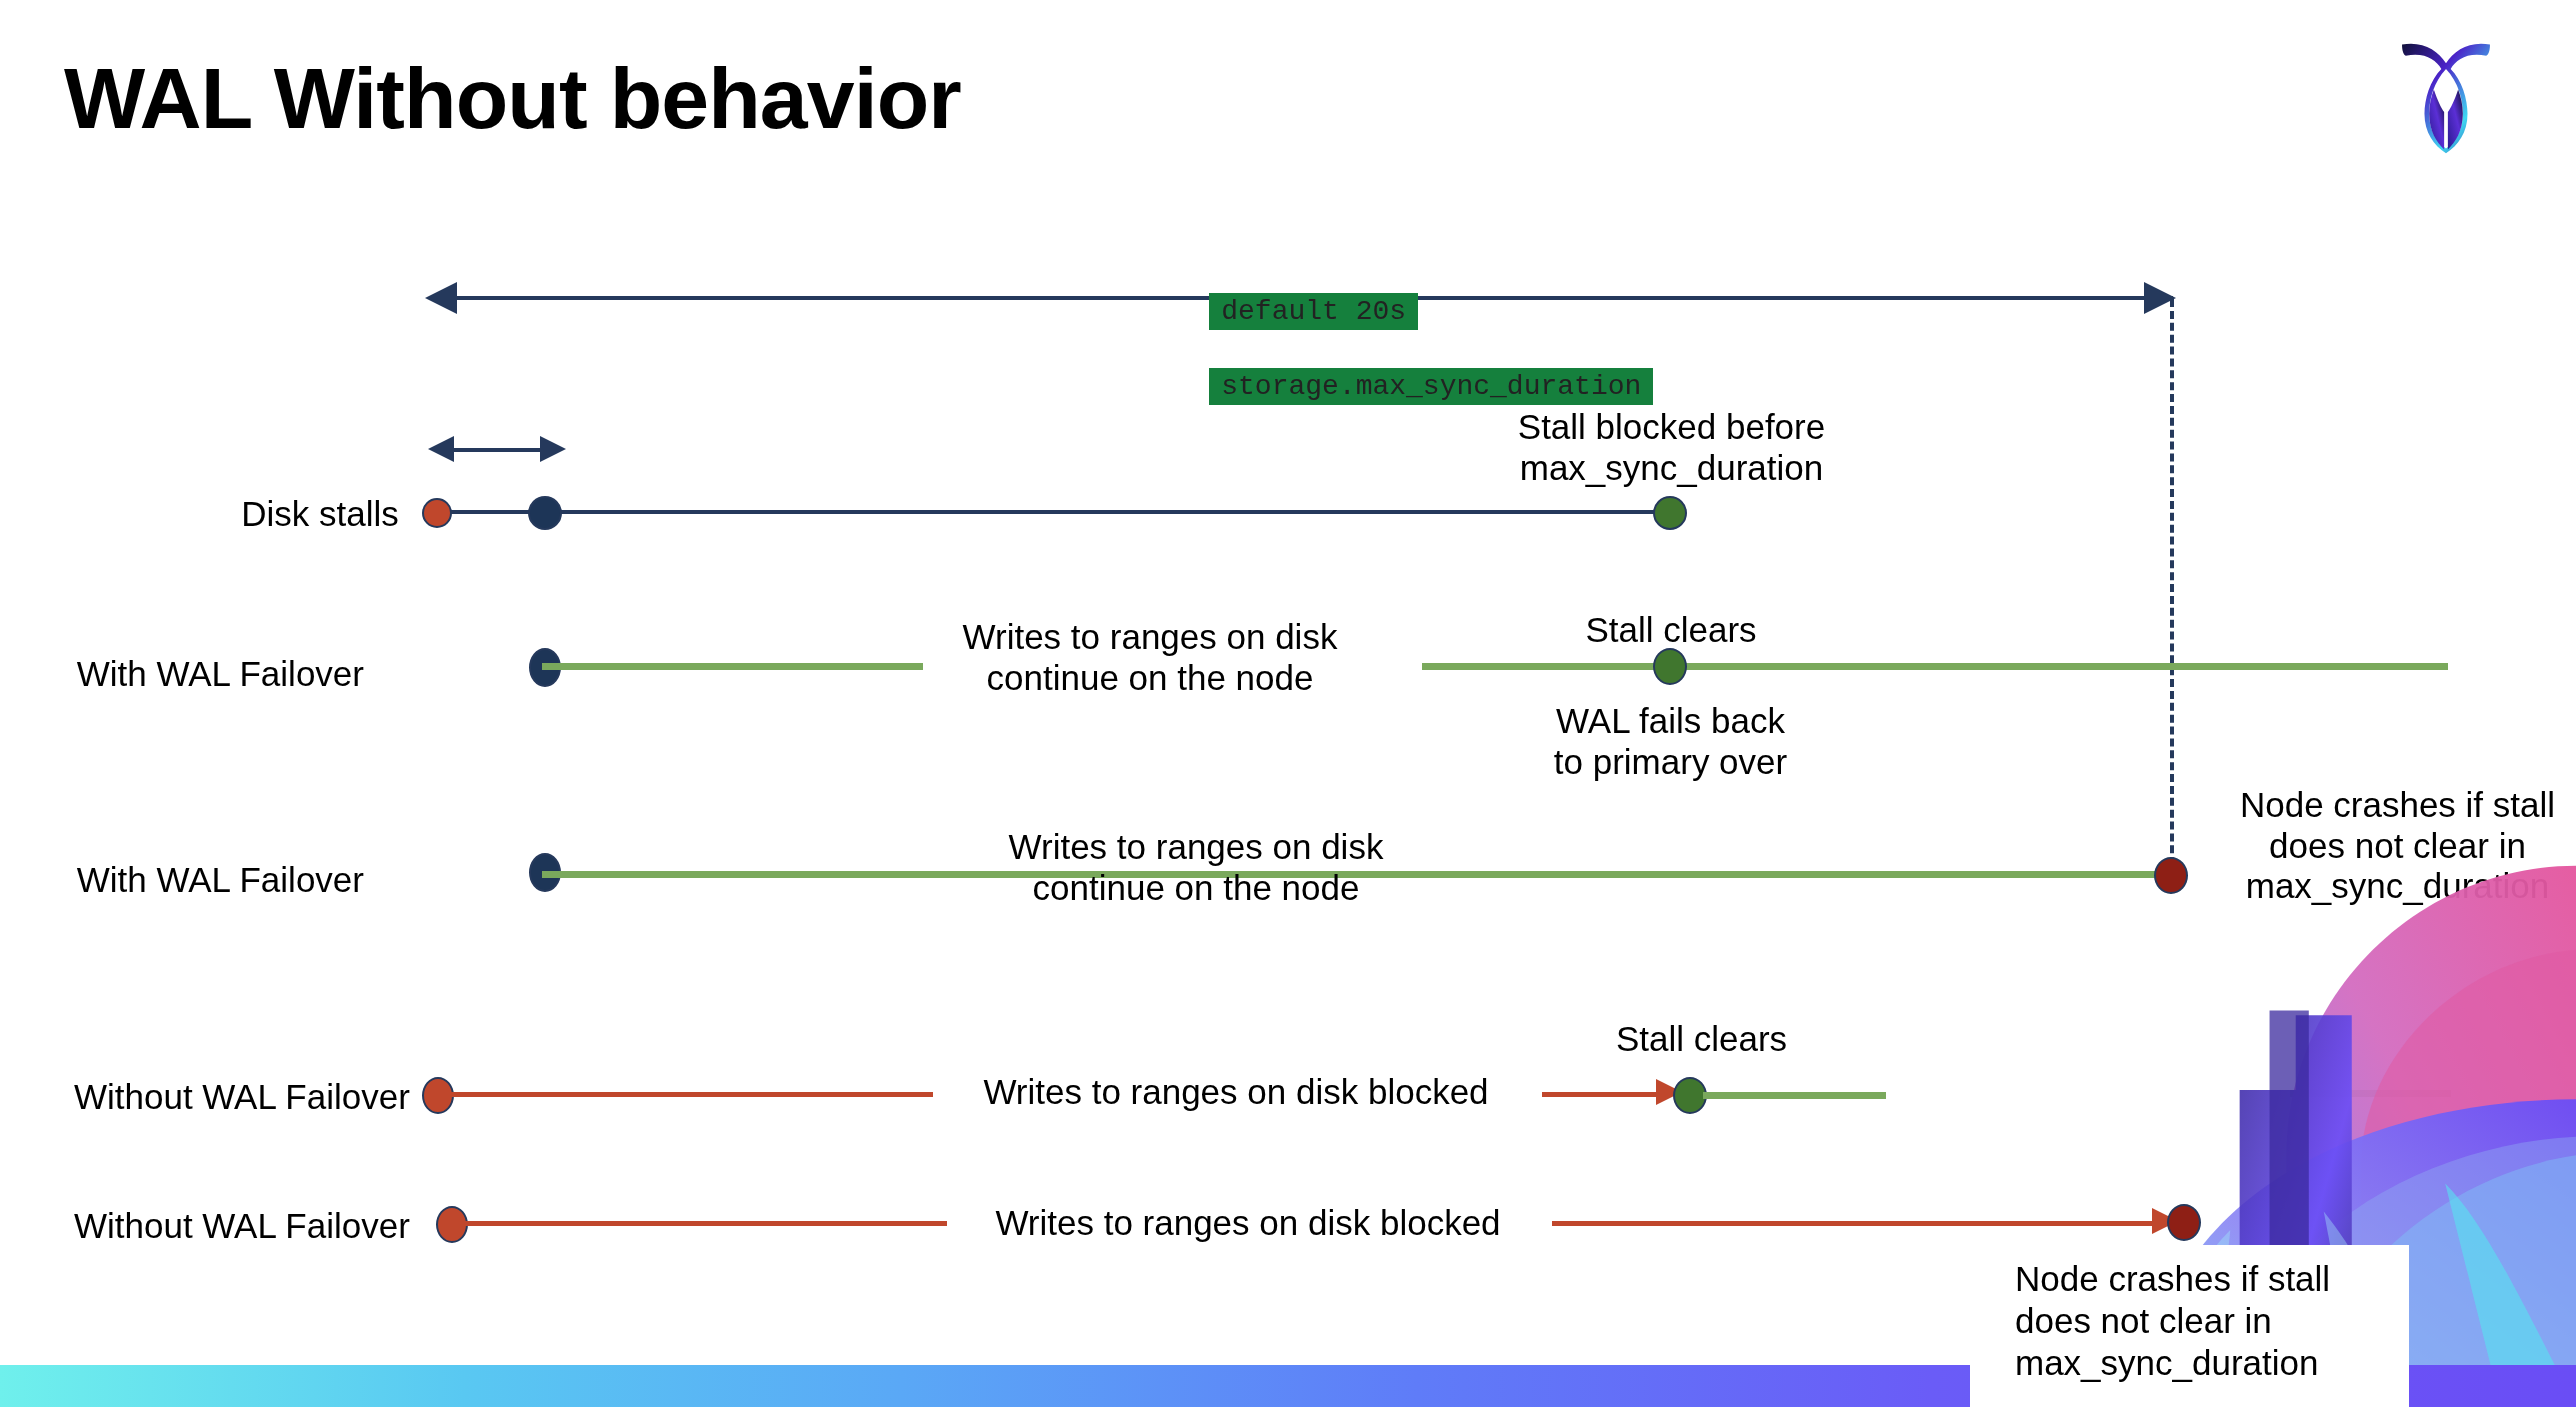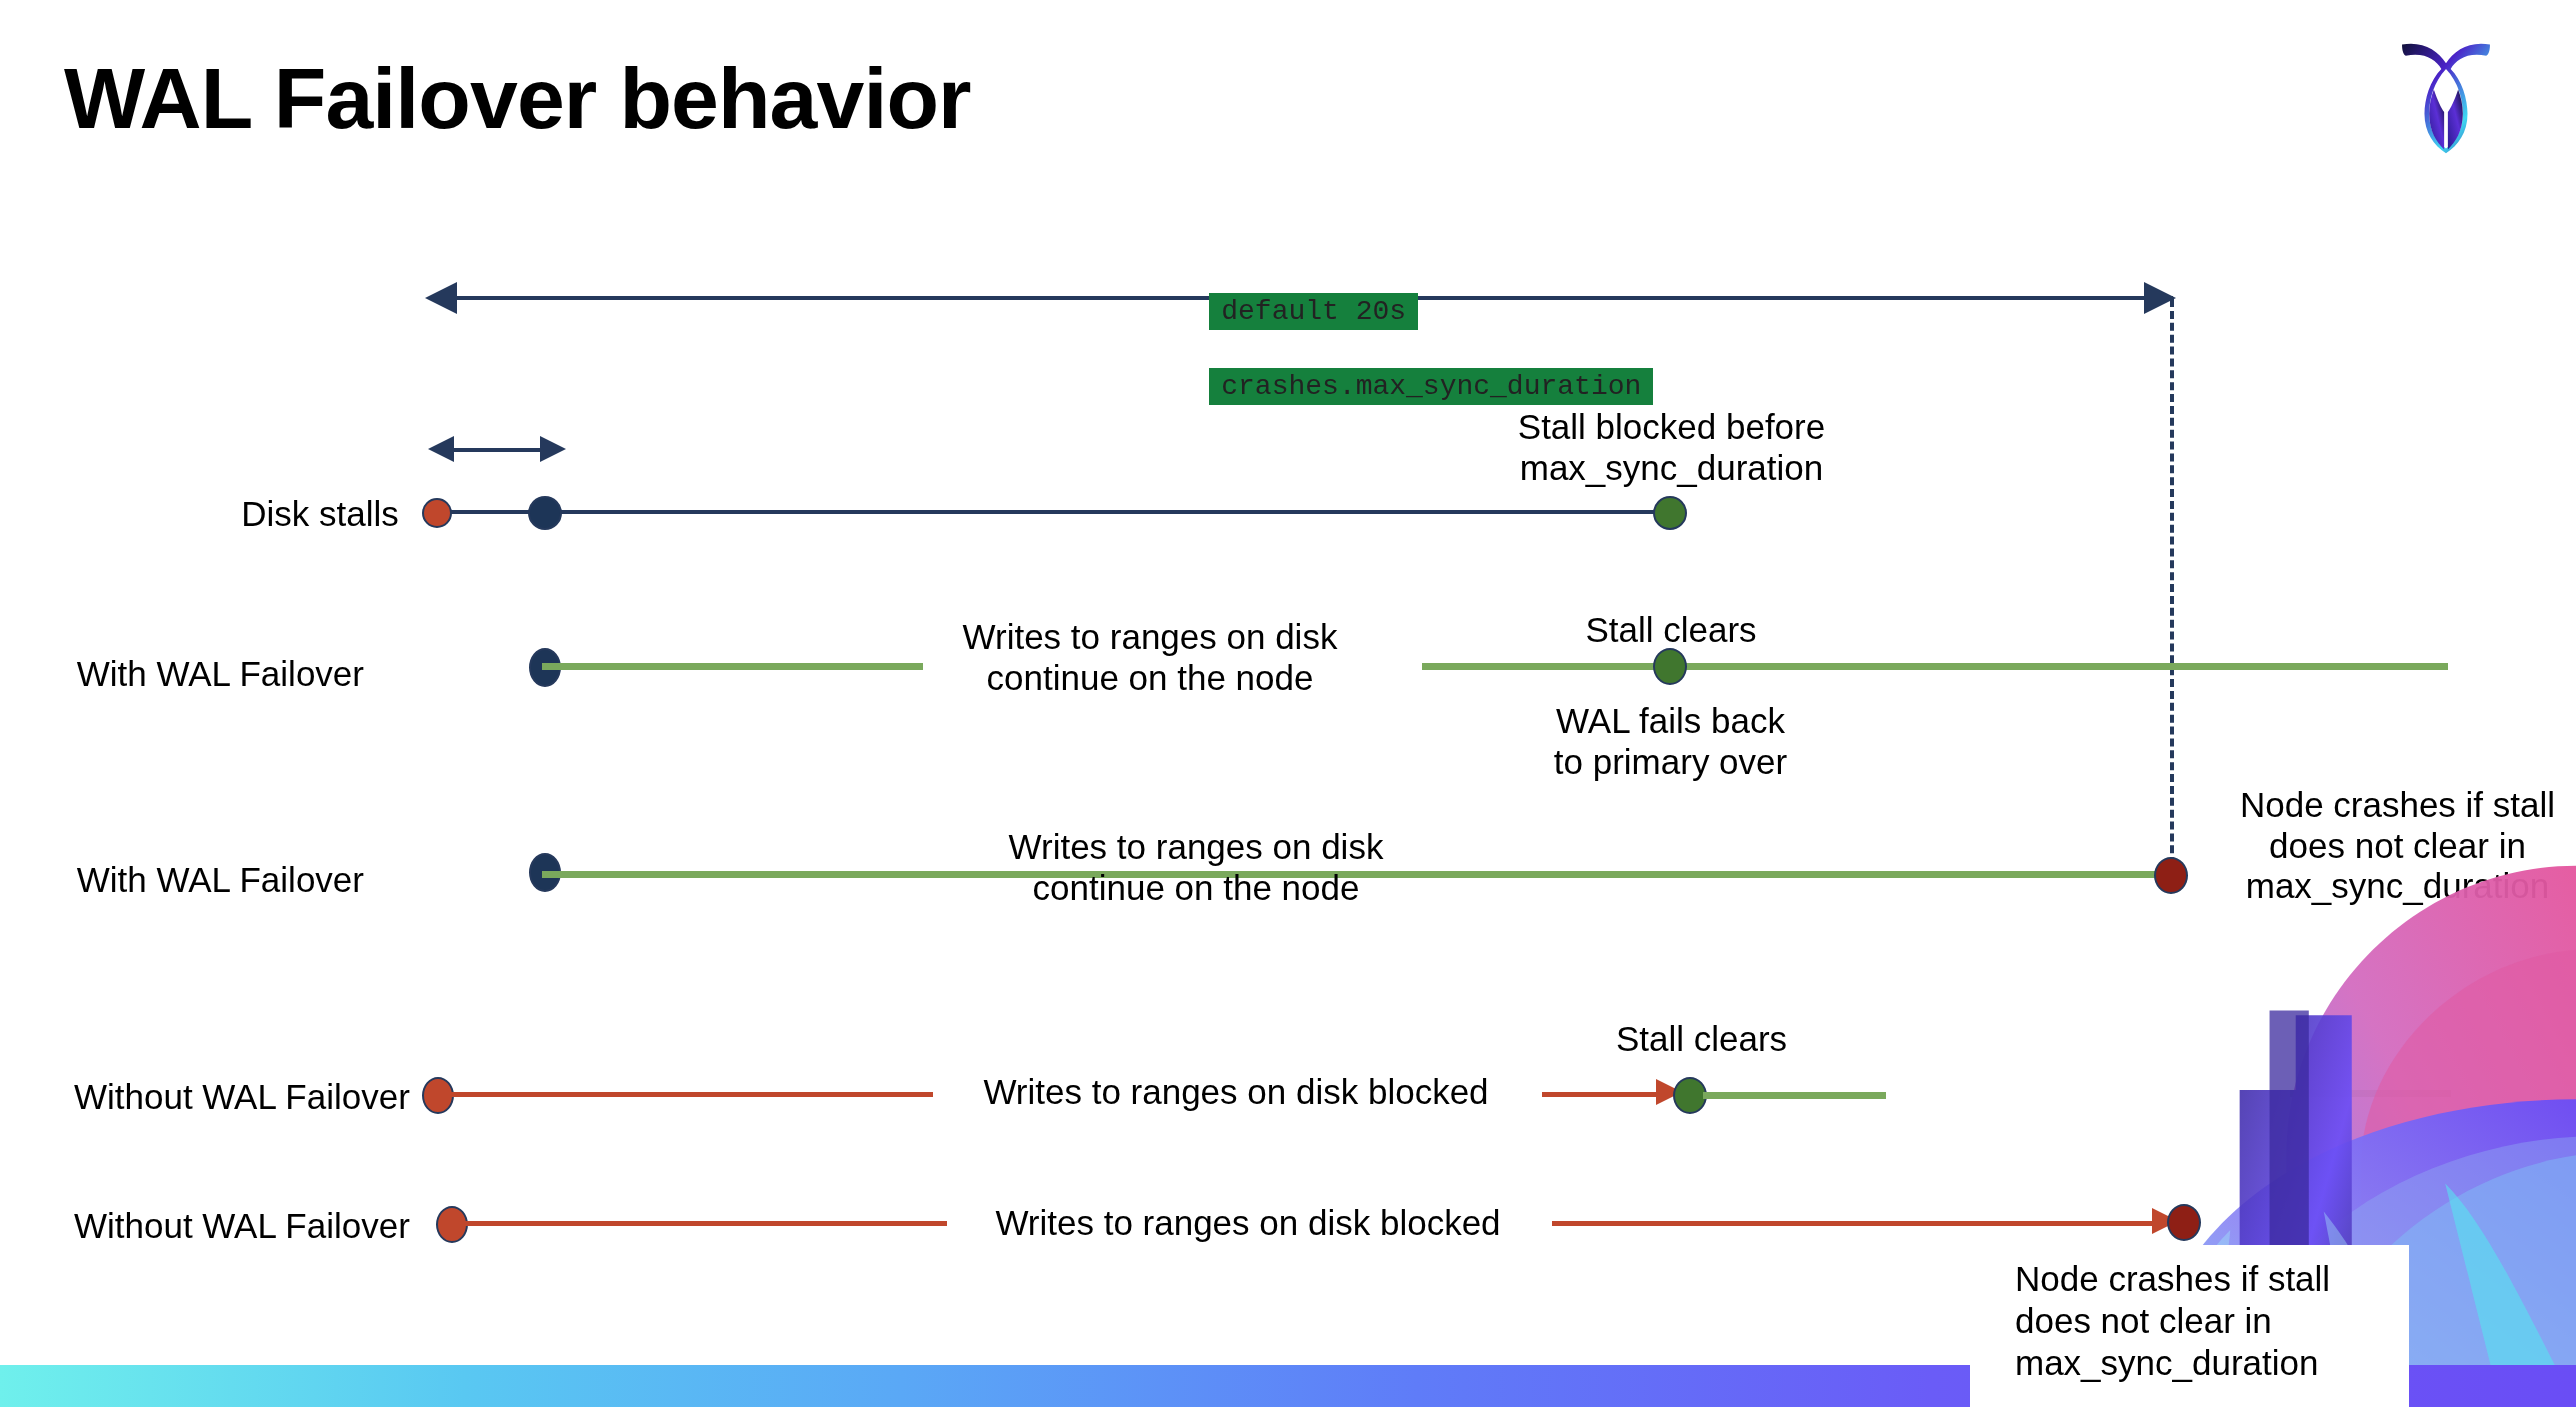--- a/index.html
+++ b/index.html
@@ -158,21 +158,21 @@
     line-height: 1.2;
     color: #000000;
     white-space: pre-line;
   }
 </style>
 </head>
 <body>
 
 <div id="slide">
 
-  <div class="title">WAL Failover behavior</div>
+  <div class="title">WAL Without behavior</div>
 
   <div class="logo">
     <svg viewBox="0 0 130 140" width="122" height="131">
       <defs>
         <linearGradient id="lg1" x1="0" y1="0" x2="1" y2="1">
           <stop offset="0%" stop-color="#11113a"></stop>
           <stop offset="35%" stop-color="#4b23c8"></stop>
           <stop offset="70%" stop-color="#3fd8f2"></stop>
           <stop offset="100%" stop-color="#2a1a8f"></stop>
         </linearGradient>
@@ -188,21 +188,21 @@
       <path d="M78 70 C74 82 70 90 67 94 L67 134 C75 127 83 114 83 96 C83 87 81 78 78 70 Z" fill="url(#lg2)"></path>
     </svg>
   </div>
 
   <div class="arrowhead left-navy" style="left:425px; top:282px;"></div>
   <div class="line navy" style="left:455px; top:296px; width:1718px;"></div>
   <div class="arrowhead right-navy" style="left:2144px; top:282px;"></div>
 
   <div class="code" style="left:1142px; top:256px;">
     <span>default 20s</span><br>
-    <span>crashes.max_sync_duration</span>
+    <span>storage.max_sync_duration</span>
   </div>
 
   <div class="dashed-v" style="left:2170px; top:299px; height:578px;"></div>
 
 
   <div class="arrowhead left-navy-sm" style="left:428px; top:436px;"></div>
   <div class="line navy" style="left:453px; top:448px; width:90px;"></div>
   <div class="arrowhead right-navy-sm" style="left:540px; top:436px;"></div>
 
   <div class="lbl l" style="left:222px; top:494px; width:196px; ">Disk stalls</div>

